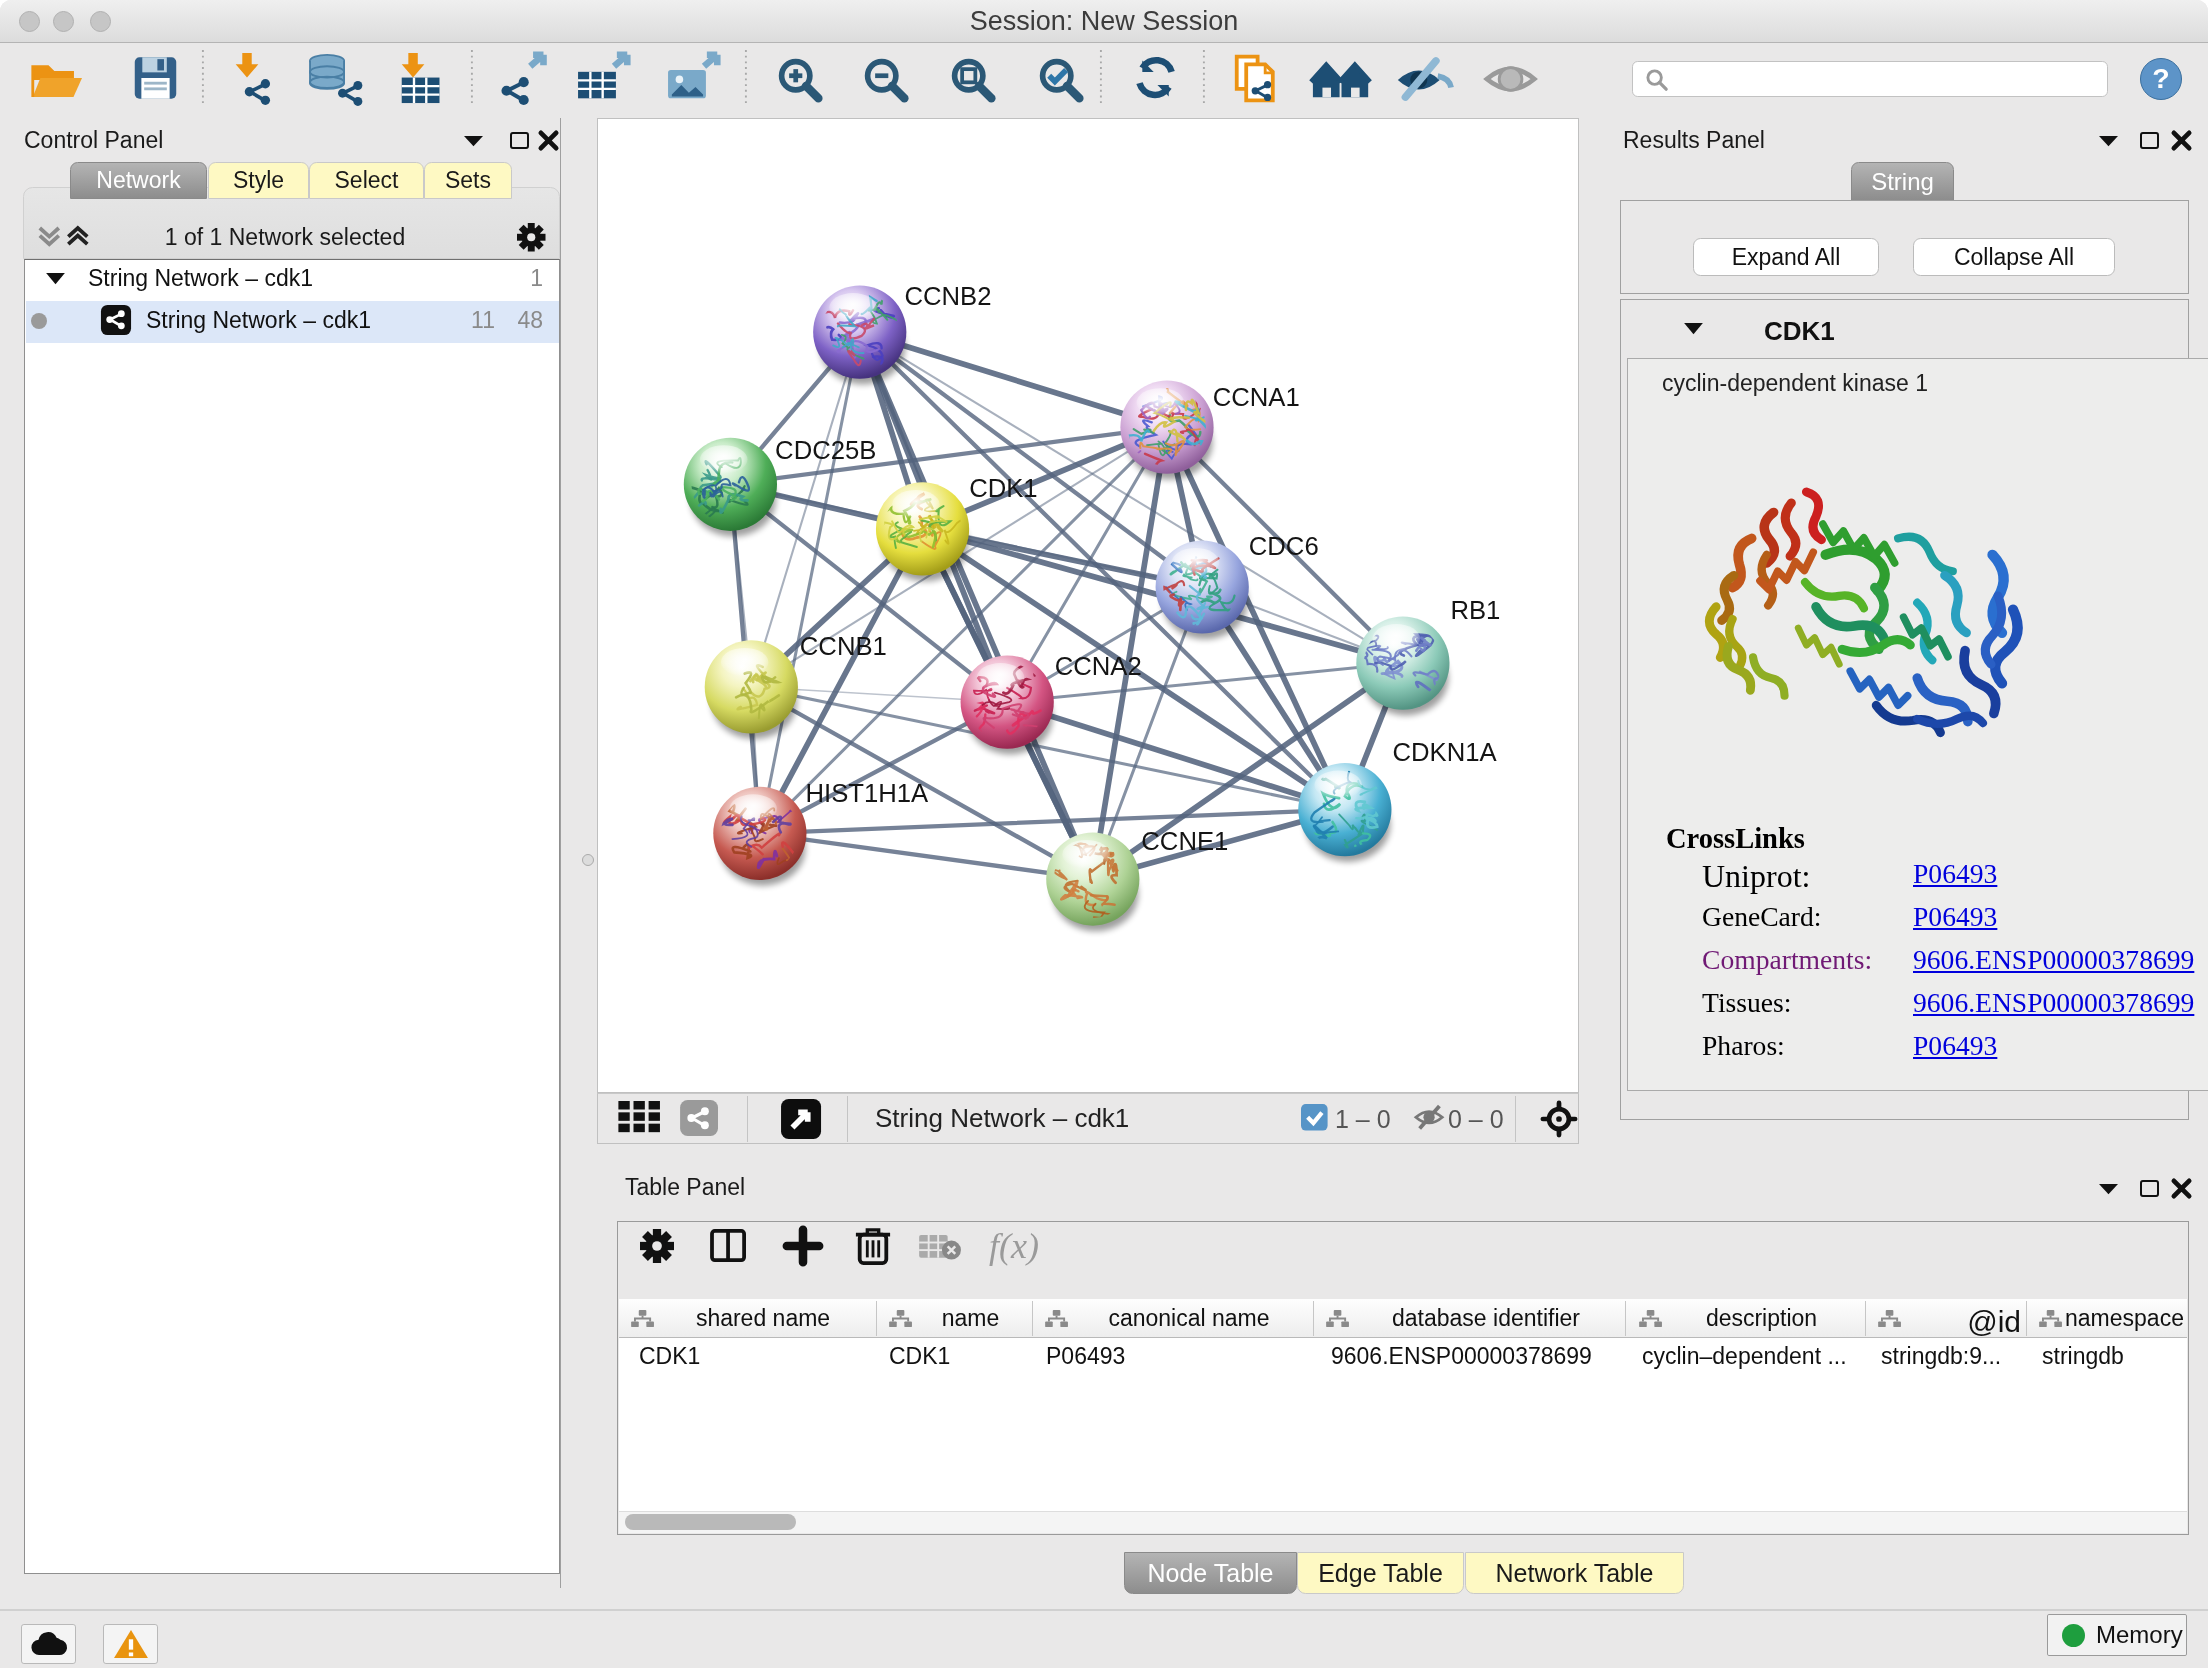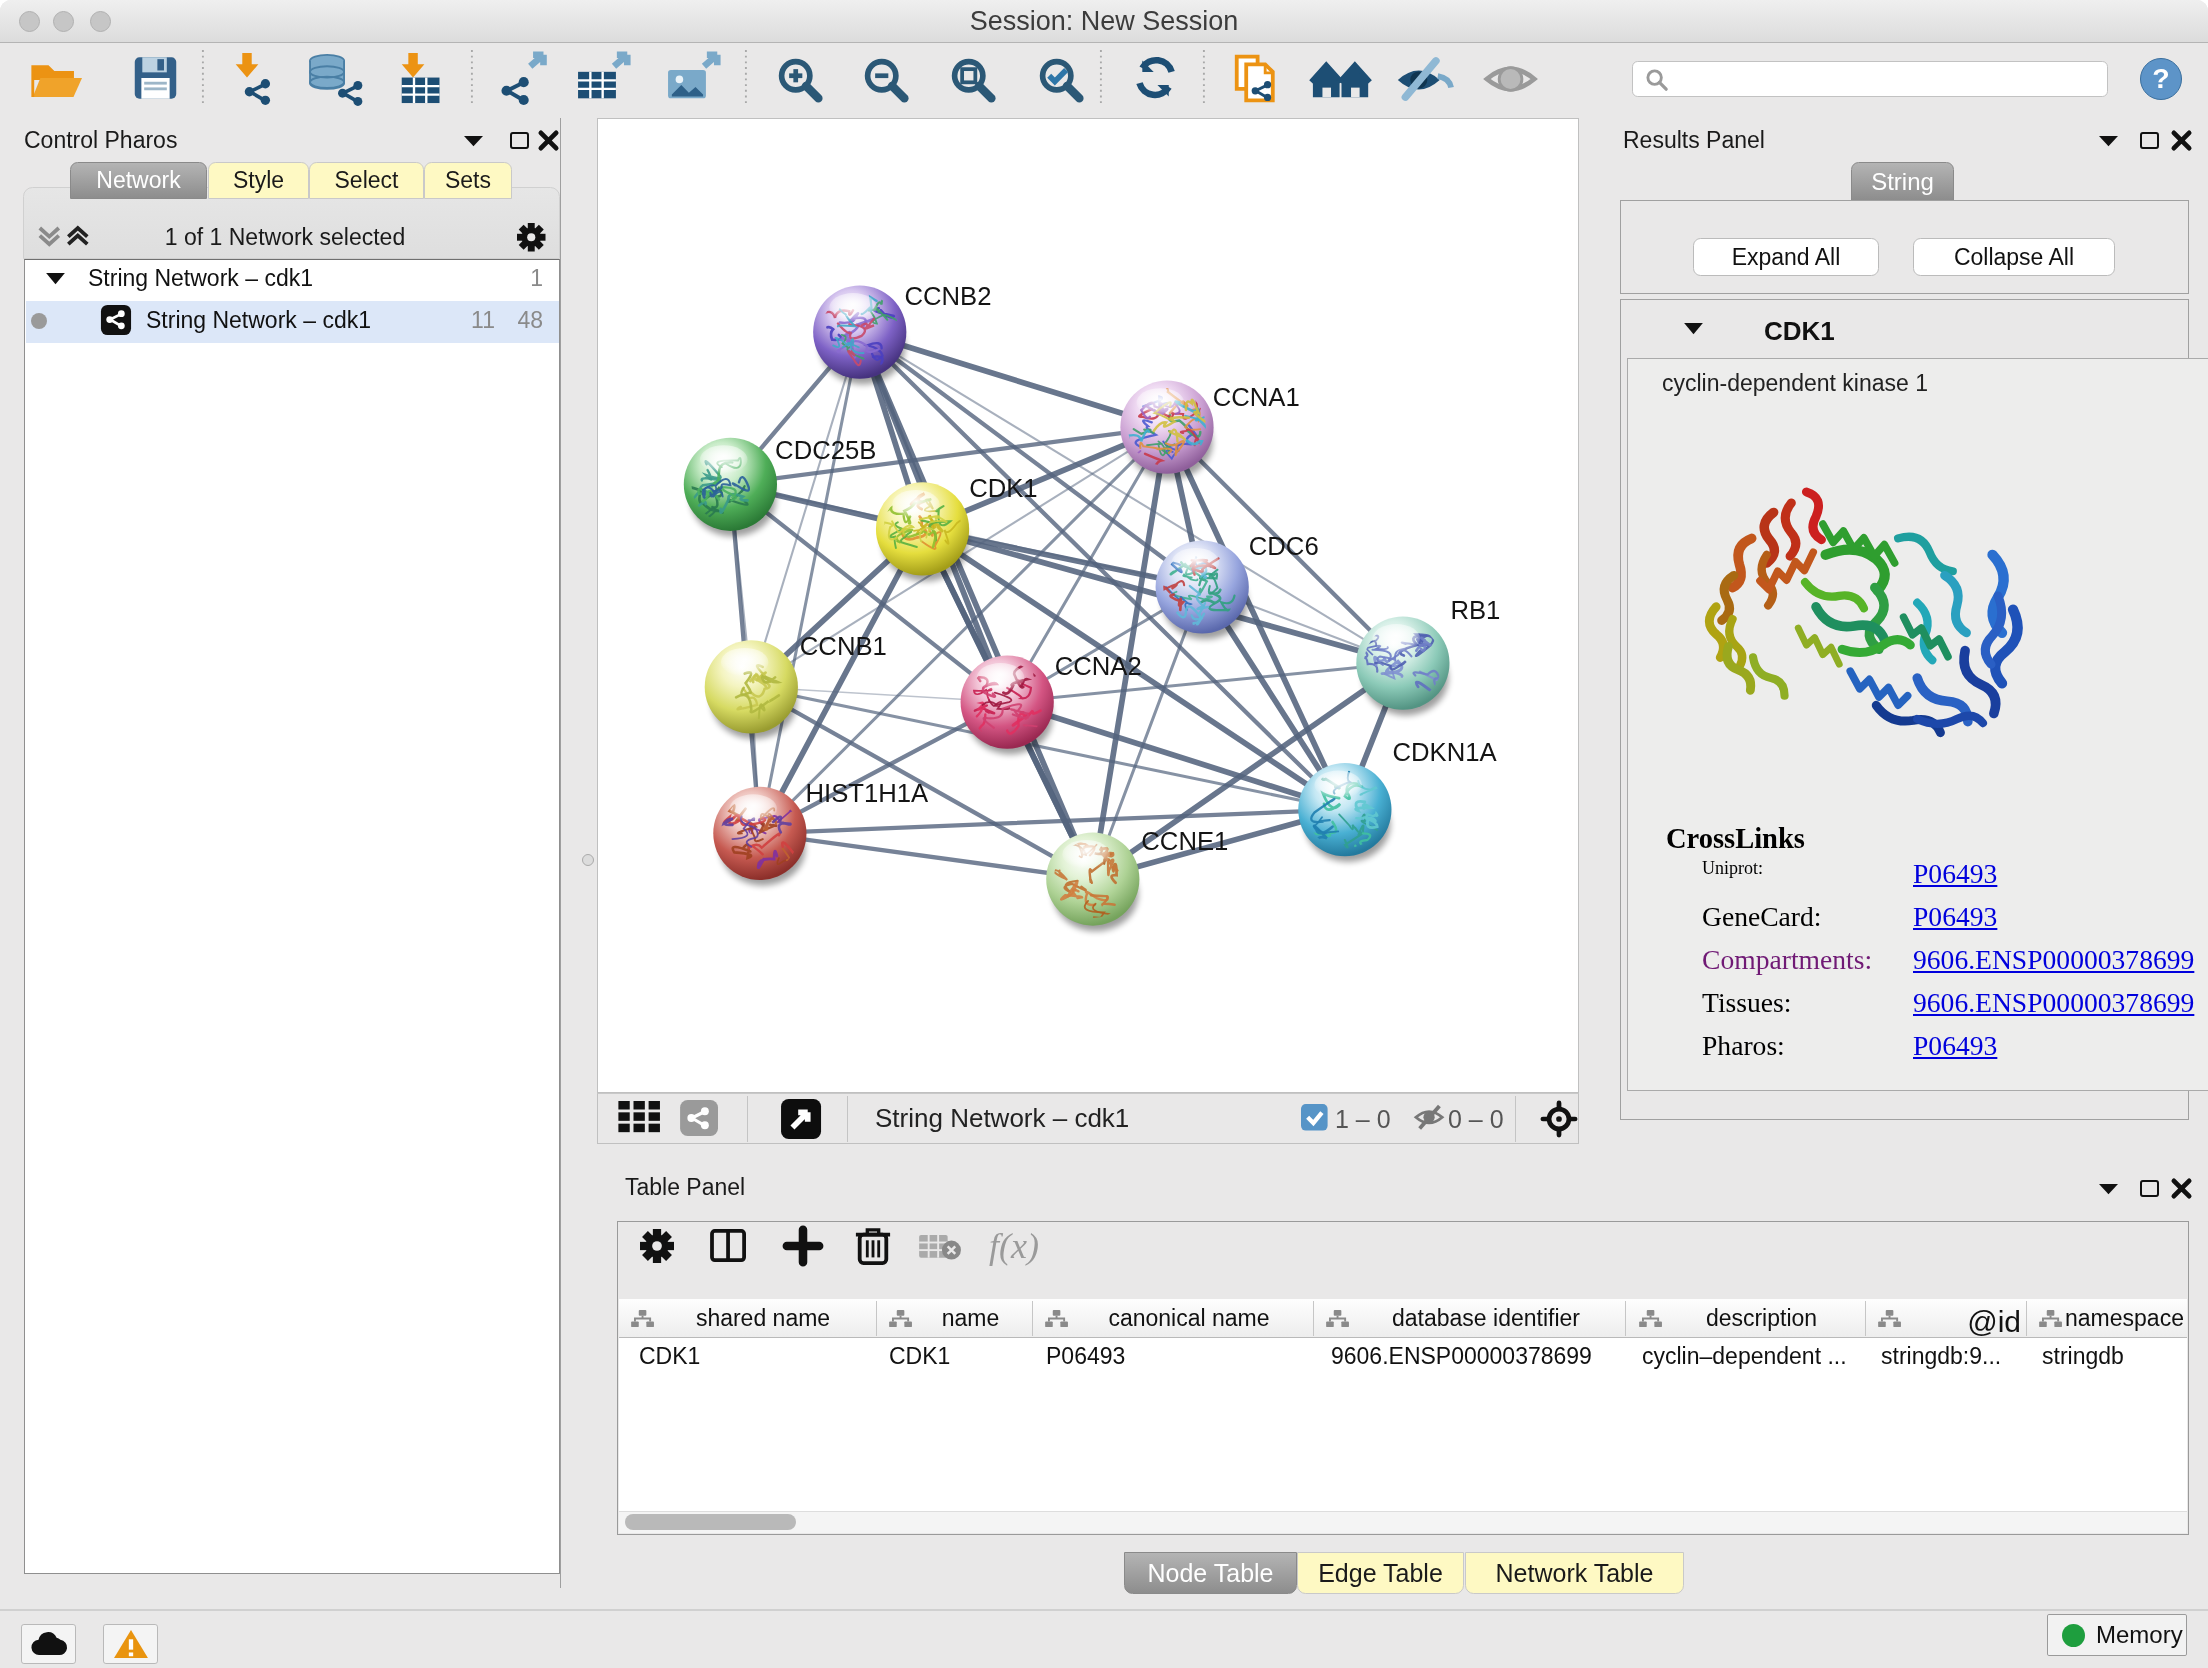--- a/index.html
+++ b/index.html
@@ -176,21 +176,21 @@
       <circle cx="28" cy="23" r="12" fill="#b9b9b9" stroke="#9a9a9a" stroke-width="3"></circle>
     </svg>
 <div style="position:absolute;left:1632px;top:61px;width:476px;height:36px;background:#fff;border:1.9px solid #c2c2c2;border-radius:5.7px;"></div>
 <svg style="left:1645px;top:68px" width="25" height="25" viewBox="0 0 26 26">
       <circle cx="10" cy="10" r="7" fill="none" stroke="#9a9a9a" stroke-width="3"></circle>
       <line x1="15" y1="15" x2="22" y2="22" stroke="#9a9a9a" stroke-width="3.4" stroke-linecap="round"></line>
     </svg>
 <div style="position:absolute;left:2140px;top:58px;width:42px;height:42px;background:#5d94c8;border:1.9px solid #3a6f9e;border-radius:50%;color:#fff;font-size:28.5px;font-weight:bold;text-align:center;line-height:39px;">?</div>
 <div style="position:absolute;left:3.8px;top:118px;width:557px;height:1470px;background:#e9e8e8;"></div>
 <div style="position:absolute;left:3.8px;top:118px;width:557px;height:1470px;border-right:1.9px solid #9f9f9f;"></div>
-<div style="position:absolute;left:24px;top:127px;width:285px;height:28.5px;font-size:23px;color:#1a1a1a;">Control Pharos</div>
+<div style="position:absolute;left:24px;top:127px;width:285px;height:28.5px;font-size:23px;color:#1a1a1a;">Control Panel</div>
 <svg style="left:463px;top:134px" width="21" height="13.3" viewBox="0 0 22 14">
       <path d="M1 2 h20 l-10 11z" fill="#111"></path>
     </svg>
 <div style="position:absolute;left:510px;top:132px;width:19px;height:17px;border:2.9px solid #111;border-radius:2.9px;"></div>
 <svg style="left:538px;top:130px" width="21" height="21" viewBox="0 0 22 22">
       <path d="M3 3 L19 19 M19 3 L3 19" stroke="#111" stroke-width="5" stroke-linecap="round"></path>
     </svg>
 <div style="position:absolute;left:23px;top:187px;width:537px;height:72px;background:linear-gradient(#e6e6e6,#dedede);border-radius:9.5px 9.5px 0 0;border:1px solid #d0d0d0;"></div>
 <div class="seltab" style="position:absolute;left:70px;top:162px;width:137px;height:37px;border-radius:7.6px 7.6px 0 0;font-size:23px;text-align:center;line-height:35px;">Network</div>
 <div class="tab" style="position:absolute;left:208px;top:162px;width:101px;height:37px;border-radius:7.6px 7.6px 0 0;font-size:23px;text-align:center;line-height:35px;">Style</div>
@@ -780,21 +780,21 @@
           <path d="M300 340 q 20 28 54 22 q 30 -6 40 18" fill="none" stroke="#143a90" stroke-width="13" stroke-linecap="round"></path>
           <path d="M360 360 q 30 14 58 0 q 24 -12 38 6" fill="none" stroke="#1d48aa" stroke-width="12" stroke-linecap="round"></path>
           <polyline points="222,75 237,102 252,85 267,112 282,95 297,122 312,105 327,132" fill="none" stroke="#2f9e2f" stroke-width="11" stroke-linejoin="round" stroke-linecap="round"></polyline>
           <polyline points="130,158 143,171 156,144 169,157 182,130 195,143 208,116" fill="none" stroke="#c2571c" stroke-width="11" stroke-linejoin="round" stroke-linecap="round"></polyline>
           <polyline points="262,290 276,316 290,302 304,328 318,314 332,340 346,326" fill="none" stroke="#2563c0" stroke-width="11" stroke-linejoin="round" stroke-linecap="round"></polyline>
           <polyline points="340,211 353,237 366,227 379,253 392,243 405,269" fill="none" stroke="#1f8f5f" stroke-width="11" stroke-linejoin="round" stroke-linecap="round"></polyline>
           <polyline points="186,227 198,252 210,241 222,266 234,255 246,280" fill="none" stroke="#8fae24" stroke-width="10" stroke-linejoin="round" stroke-linecap="round"></polyline>
         </g>
       </svg>
       <div class="serif" style="position:absolute;left:38px;top:464px;width:247px;height:34px;font-size:28.5px;font-weight:bold;color:#000000;">CrossLinks</div>
-      <div class="serif" style="position:absolute;left:74px;top:499px;width:257px;height:32px;font-size:18px;color:#000;">Uniprot:</div>
+      <div class="serif" style="position:absolute;left:74px;top:499px;width:257px;height:32px;font-size:32px;color:#000;">Uniprot:</div>
       <div class="serif" style="position:absolute;left:285px;top:499px;width:276px;height:32px;font-size:27.6px;color:#0000dd;text-decoration:underline;">P06493</div>
       <div class="serif" style="position:absolute;left:74px;top:542px;width:257px;height:32px;font-size:27.6px;color:#000;">GeneCard:</div>
       <div class="serif" style="position:absolute;left:285px;top:542px;width:276px;height:32px;font-size:27.6px;color:#0000dd;text-decoration:underline;">P06493</div>
       <div class="serif" style="position:absolute;left:74px;top:585px;width:257px;height:32px;font-size:27.6px;color:#701a75;">Compartments:</div>
       <div class="serif" style="position:absolute;left:285px;top:585px;width:276px;height:32px;font-size:27.6px;color:#0000dd;text-decoration:underline;">9606.ENSP00000378699</div>
       <div class="serif" style="position:absolute;left:74px;top:628px;width:257px;height:32px;font-size:27.6px;color:#000;">Tissues:</div>
       <div class="serif" style="position:absolute;left:285px;top:628px;width:276px;height:32px;font-size:27.6px;color:#0000dd;text-decoration:underline;">9606.ENSP00000378699</div>
       <div class="serif" style="position:absolute;left:74px;top:671px;width:257px;height:32px;font-size:27.6px;color:#000;">Pharos:</div>
       <div class="serif" style="position:absolute;left:285px;top:671px;width:276px;height:32px;font-size:27.6px;color:#0000dd;text-decoration:underline;">P06493</div>
     </div>

